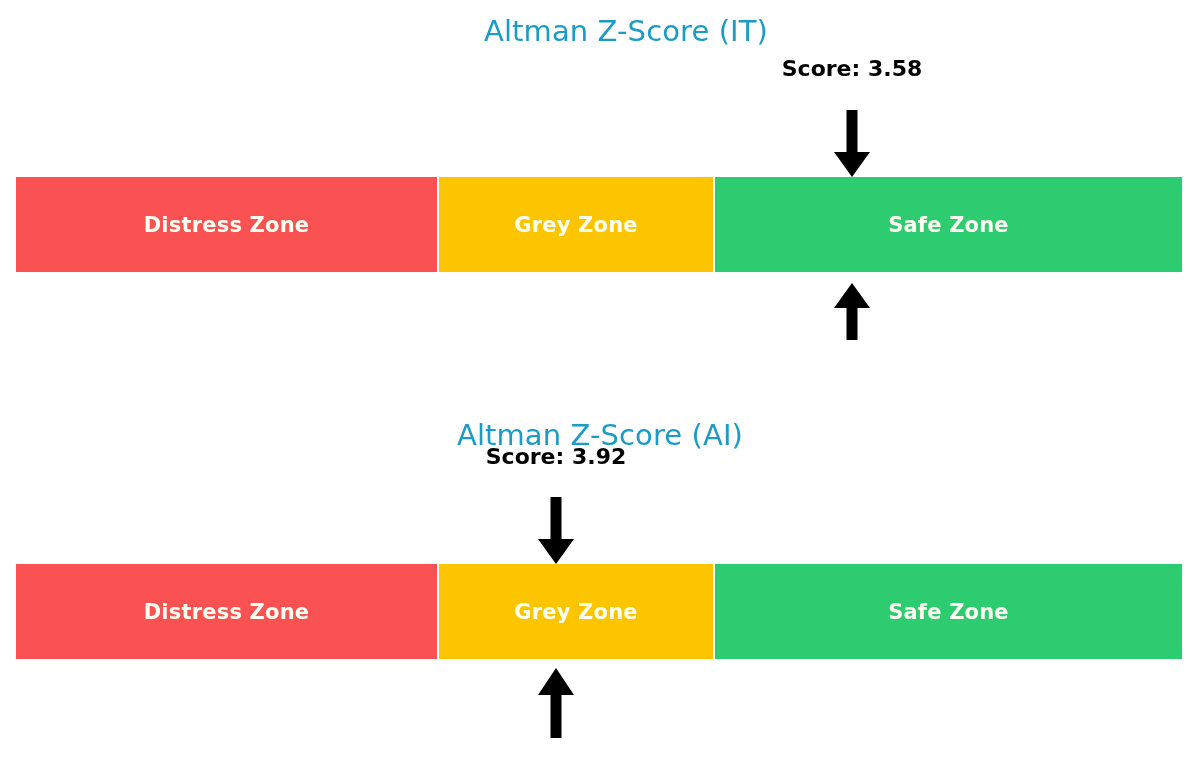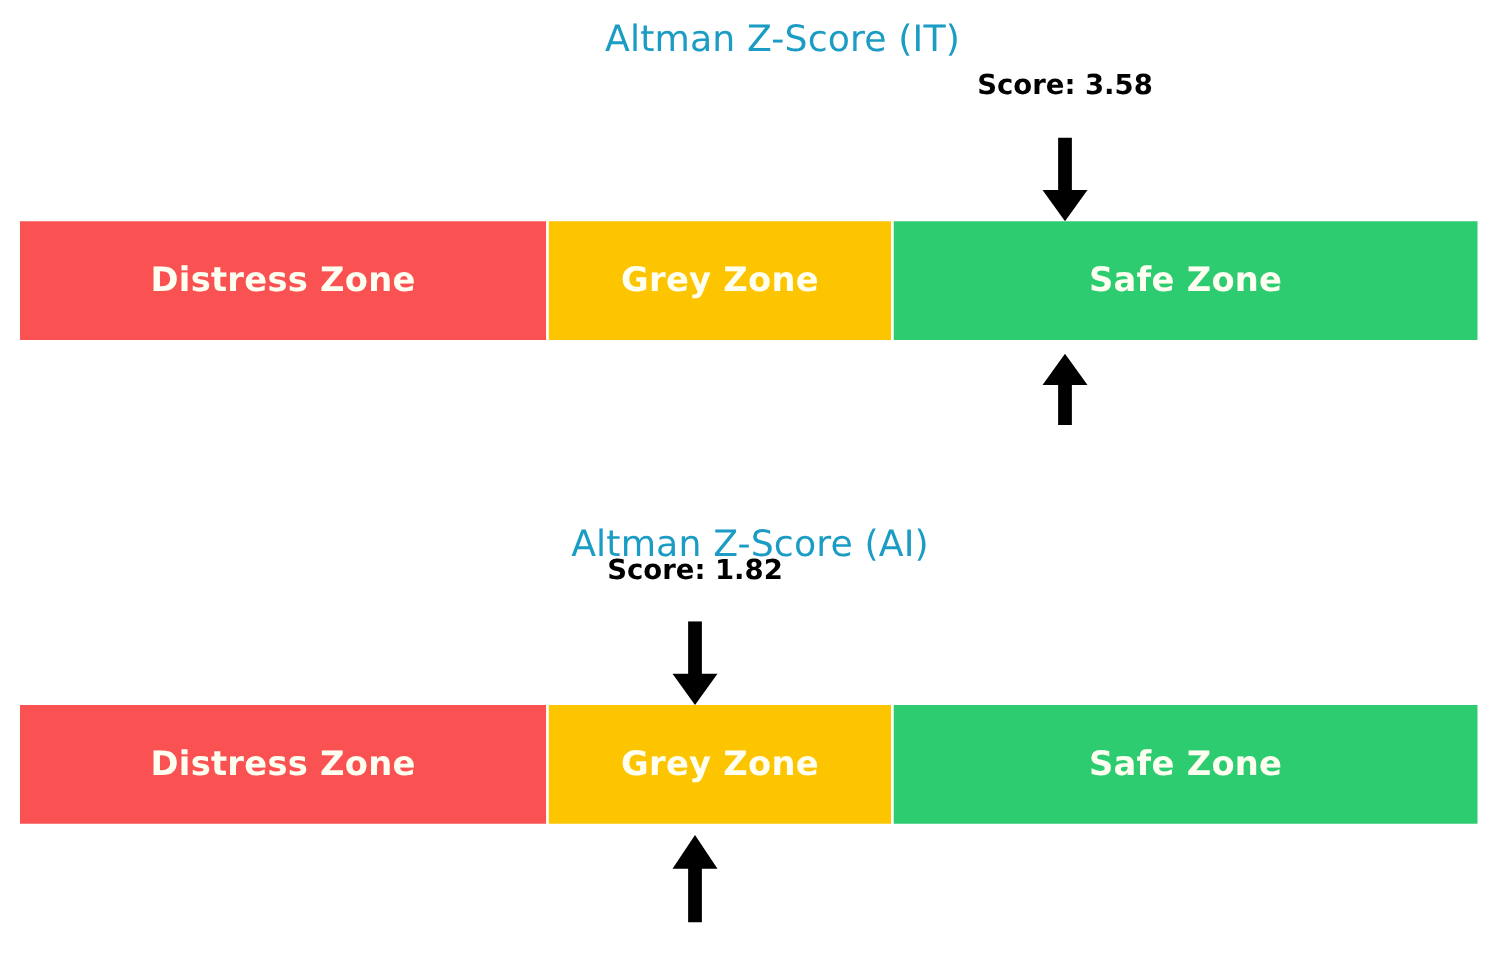--- a/index.html
+++ b/index.html
@@ -55,21 +55,21 @@
     height: 100%;
     display: flex;
     align-items: center;
     justify-content: center;
     box-sizing: border-box;
   }
 
   .zone-label {
     color: #fffff2;
     font-family: "DejaVu Sans", "Liberation Sans", sans-serif;
-    font-size: 27px;
+    font-size: 21px;
     font-weight: bold;
     letter-spacing: 0.2px;
     white-space: nowrap;
   }
 
   .zone-gap {
     height: 100%;
     width: 2px;
     background: #ffffff;
   }
@@ -114,21 +114,21 @@
       <polygon points="20,0 38,25 25.5,25 25.5,57 14.5,57 14.5,25 2,25" fill="#000000"></polygon>
     </svg>
   </div>
 
 </div>
 
 <div class="gauge" style="top:0;">
 
   <div class="gauge-title" style="top:418px;">Altman Z-Score (AI)</div>
 
-  <div class="score-label" style="top:444px; left:556px;">Score: 1.82</div>
+  <div class="score-label" style="top:444px; left:556px;">Score: 3.92</div>
 
   <div class="arrow" style="top:497px; left:556px;">
     <svg width="40" height="67" viewBox="0 0 40 67" aria-hidden="true">
       <polygon points="14.5,0 25.5,0 25.5,42 38,42 20,67 2,42 14.5,42" fill="#000000"></polygon>
     </svg>
   </div>
 
   <div class="bar" style="top:564px; left:16px; width:1166px;">
     <div class="zone" style="width:421px; background:#fa5252;">
       <span class="zone-label">Distress Zone</span>

